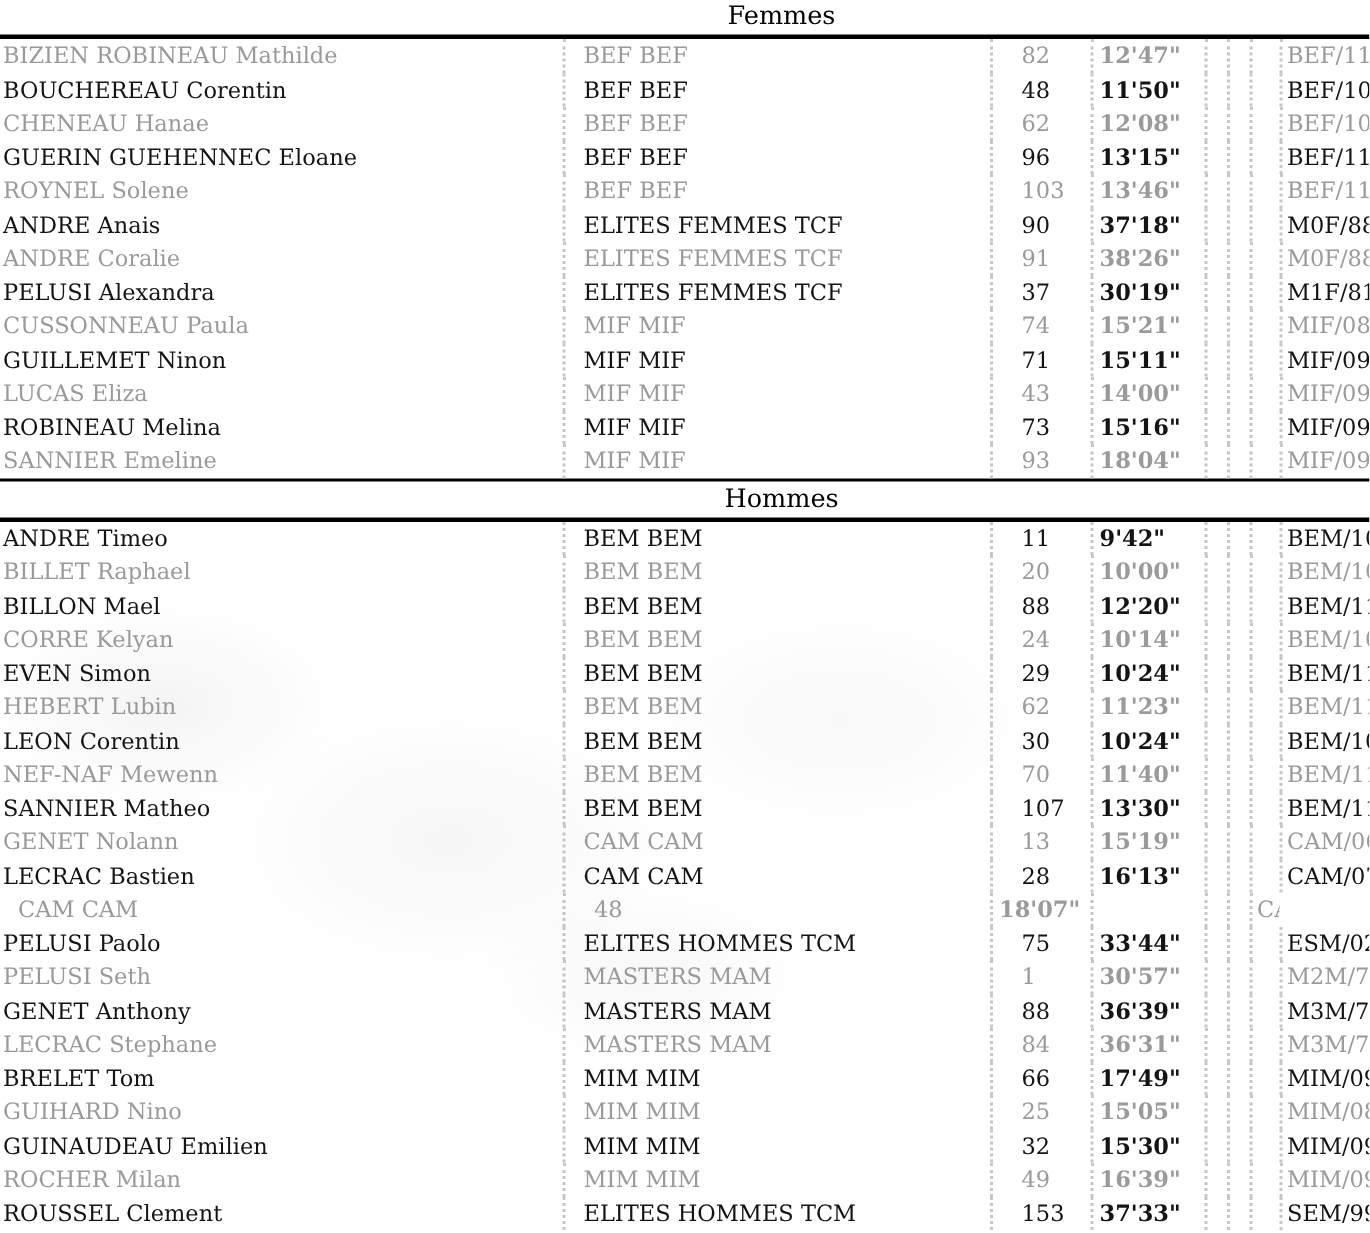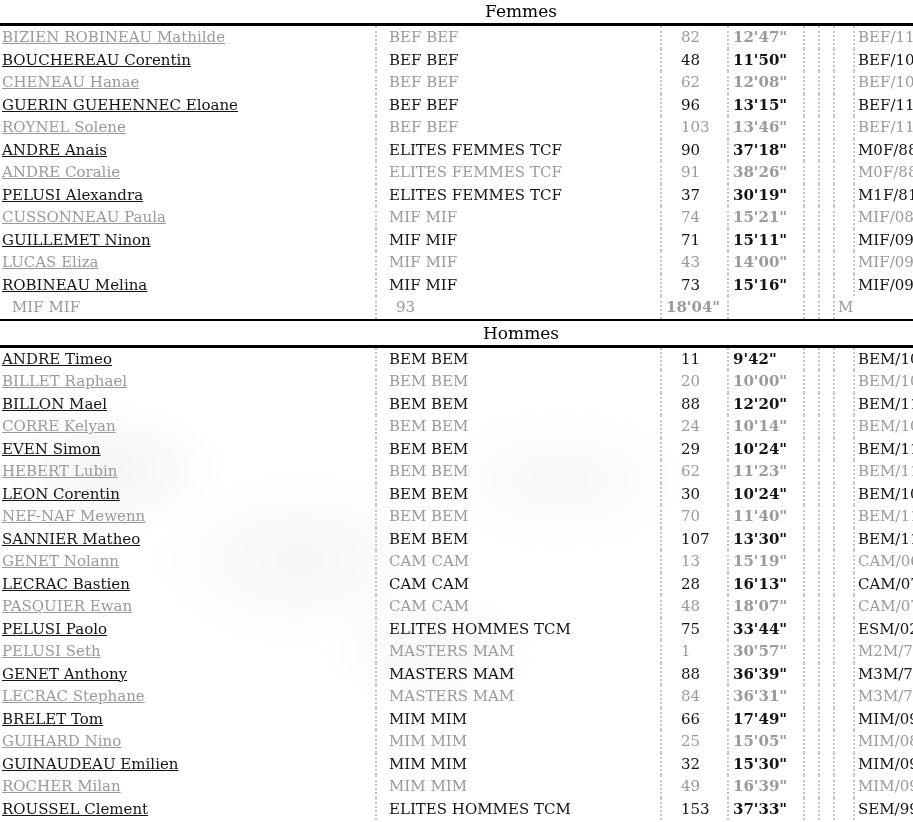--- a/index.html
+++ b/index.html
@@ -42,21 +42,21 @@
     grid-template-columns:375px 285px 67px 76px 15px 15px 20px 60px;
     height:22.5px;
     line-height:22.5px;
     font-size:15px;
     white-space:nowrap;
   }
   .row.black{color:var(--ink);}
   .row.gray{color:var(--muted);}
   .cell{box-sizing:border-box;overflow:hidden;}
   .cell + .cell{border-left:2px dotted var(--dots);}
-  .cell.name{padding-left:2px;text-decoration:underline;}
+  .cell.name{padding-left:2px;}
   .cell.club{padding-left:12px;}
   .cell.bib{padding-left:19px;}
   .cell.time{padding-left:4px;font-weight:bold;}
   .cell.cat{padding-left:3px;text-align:right;}
 </style>
 </head>
 <body>
 
 <div class="watermark"></div>
 
@@ -180,20 +180,21 @@
           <div class="cell name">ROBINEAU Melina</div>
           <div class="cell club">MIF MIF</div>
           <div class="cell bib">73</div>
           <div class="cell time">15'16"</div>
           <div class="cell sp1"></div>
           <div class="cell sp2"></div>
           <div class="cell sp3"></div>
           <div class="cell cat">MIF/09</div>
         </div>
         <div class="row gray">
+          <div class="cell name">SANNIER Emeline</div>
           <div class="cell club">MIF MIF</div>
           <div class="cell bib">93</div>
           <div class="cell time">18'04"</div>
           <div class="cell sp1"></div>
           <div class="cell sp2"></div>
           <div class="cell sp3"></div>
           <div class="cell cat">MIF/09</div>
         </div>
       </div>
   </section>
@@ -308,21 +309,20 @@
           <div class="cell name">LECRAC Bastien</div>
           <div class="cell club">CAM CAM</div>
           <div class="cell bib">28</div>
           <div class="cell time">16'13"</div>
           <div class="cell sp1"></div>
           <div class="cell sp2"></div>
           <div class="cell sp3"></div>
           <div class="cell cat">CAM/07</div>
         </div>
         <div class="row gray">
-          <div class="cell name">PASQUIER Ewan</div>
           <div class="cell club">CAM CAM</div>
           <div class="cell bib">48</div>
           <div class="cell time">18'07"</div>
           <div class="cell sp1"></div>
           <div class="cell sp2"></div>
           <div class="cell sp3"></div>
           <div class="cell cat">CAM/07</div>
         </div>
         <div class="row black">
           <div class="cell name">PELUSI Paolo</div>

